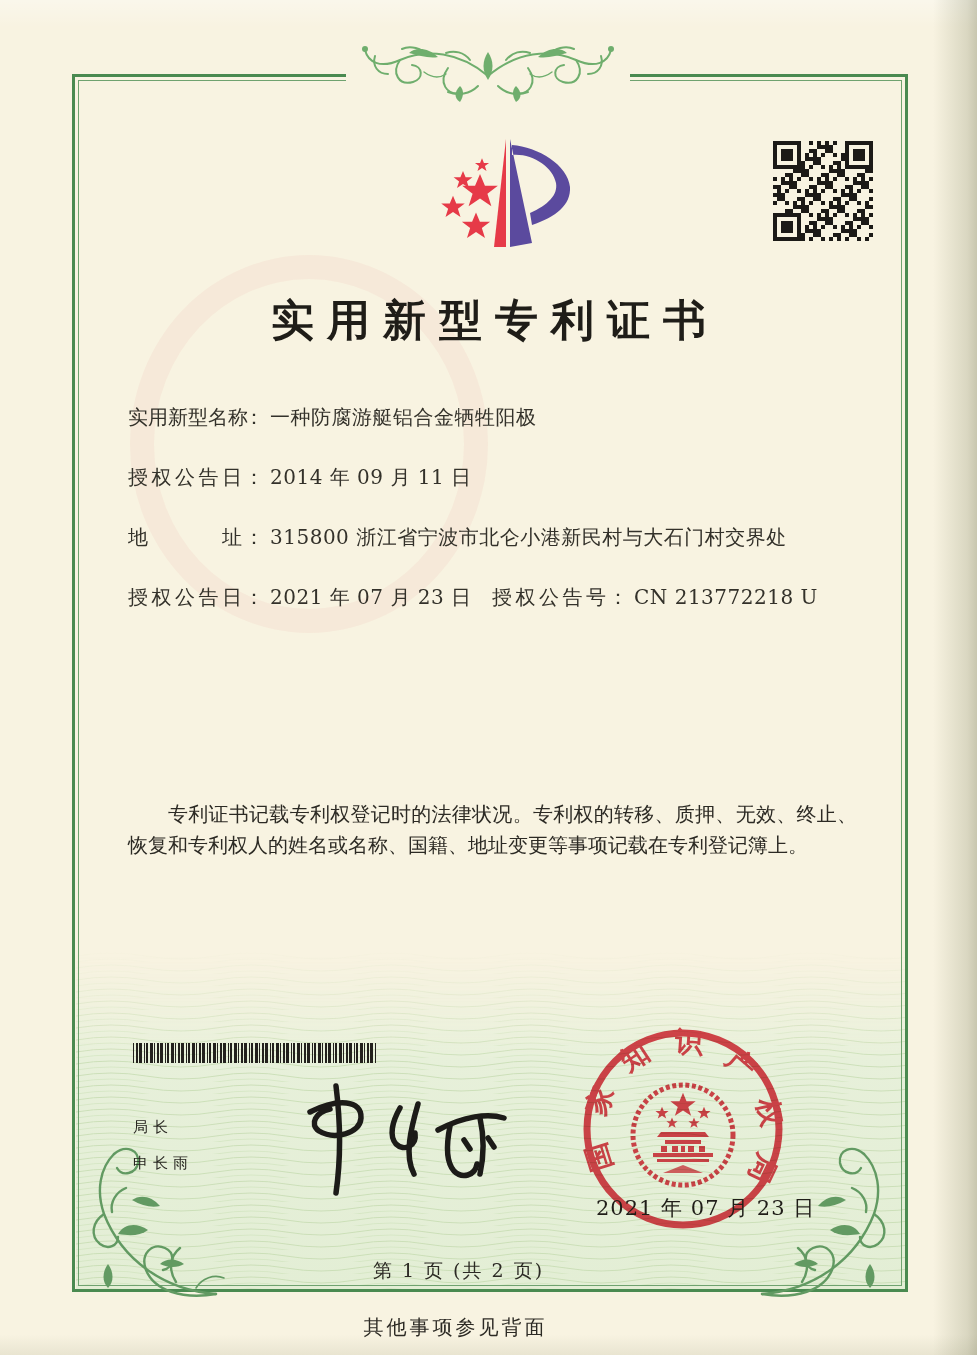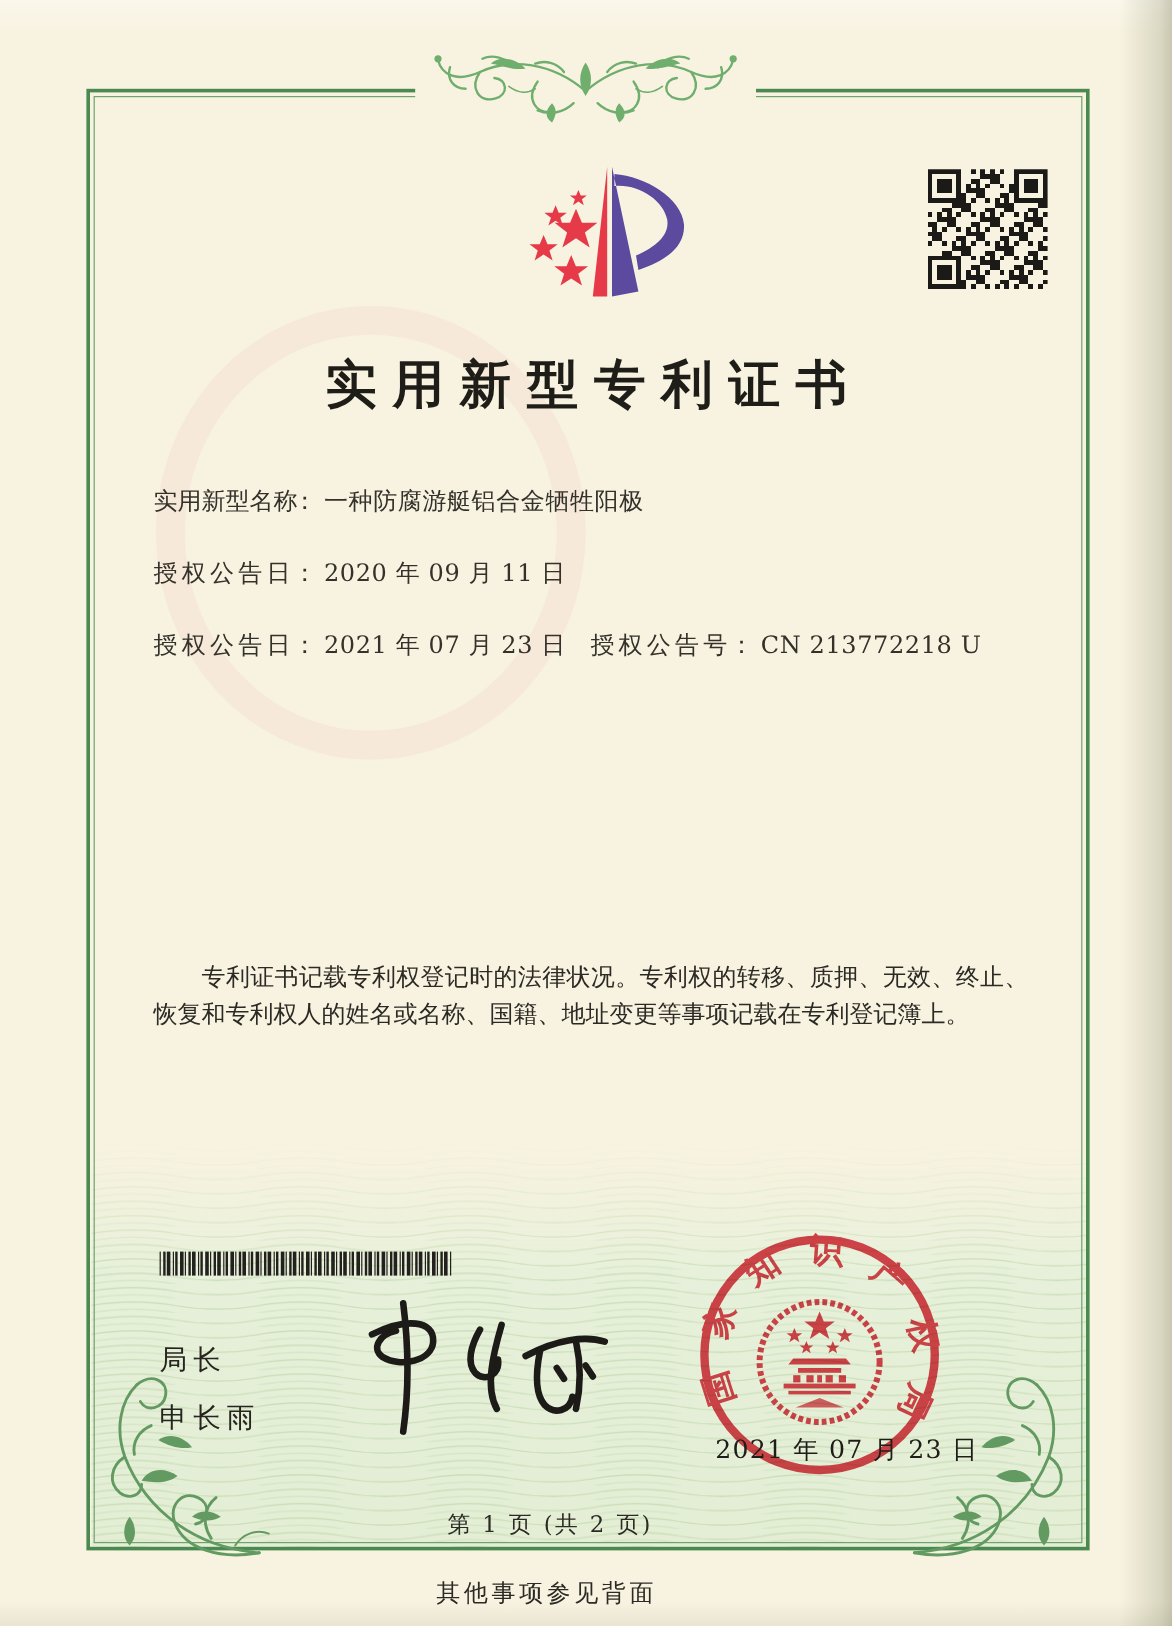--- a/index.html
+++ b/index.html
@@ -63,21 +63,21 @@
   .paras{
     position:absolute; left:128px; top:799px; width:729px;
     font-size:20px; line-height:31px; text-align:justify; color:#2c2a24;
   }
   .paras p{margin:0; text-indent:2em;}
   .barcode{
     position:absolute; left:133px; top:1043px; width:250px; height:20px;
     font-size:0; white-space:nowrap;
   }
   .barcode i{display:inline-block; height:20px; background:#23211d; vertical-align:top;}
-  .sig-block{position:absolute; left:133px; top:1118px; font-size:23px; letter-spacing:5px; color:#26241f;}
+  .sig-block{position:absolute; left:133px; top:1118px; font-size:15px; letter-spacing:5px; color:#26241f;}
   .sig-block .line2{margin-top:17px;}
   .signature{position:absolute; left:272px; top:1078px; width:235px; height:120px;}
   .seal{position:absolute; left:578px; top:1024px; width:210px; height:210px; opacity:.93; mix-blend-mode:multiply;}
   .seal-date{
     position:absolute; left:596px; top:1194px; width:200px;
     font-size:21px; letter-spacing:1px; color:#1f1d18; white-space:nowrap;
   }
   .page-number{
     position:absolute; left:0; right:0; top:1258px; text-align:center;
     font-size:19px; letter-spacing:2px; color:#2c2a24; transform:translateX(-30px);
@@ -407,21 +407,24 @@
       </svg>
   </div>
 
   <div class="doc-title">实用新型专利证书</div>
 
   <div class="fields">
     <div class="frow">
       <span class="flabel">实用新型名称</span><span class="fcolon">：</span><span class="fvalue">一种防腐游艇铝合金牺牲阳极</span>
     </div>
     <div class="frow">
-      <span class="flabel">授权公告日</span><span class="fcolon">：</span><span class="fvalue">2020 年 09 月 11 日</span>
+      <span class="flabel">授权公告日</span><span class="fcolon">：</span><span class="fvalue">2014 年 09 月 11 日</span>
+    </div>
+    <div class="frow">
+      <span class="flabel">地址</span><span class="fcolon">：</span><span class="fvalue">315800 浙江省宁波市北仑小港新民村与大石门村交界处</span>
     </div>
     <div class="frow">
       <span class="pair1"><span class="flabel">授权公告日</span><span class="fcolon">：</span><span class="fvalue">2021 年 07 月 23 日</span></span><span class="flabel">授权公告号</span><span class="fcolon">：</span><span class="fvalue">CN 213772218 U</span>
     </div>
   </div>
 
   <div class="paras">
     <p>专利证书记载专利权登记时的法律状况。专利权的转移、质押、无效、终止、恢复和专利权人的姓名或名称、国籍、地址变更等事项记载在专利登记簿上。</p>
   </div>
 

